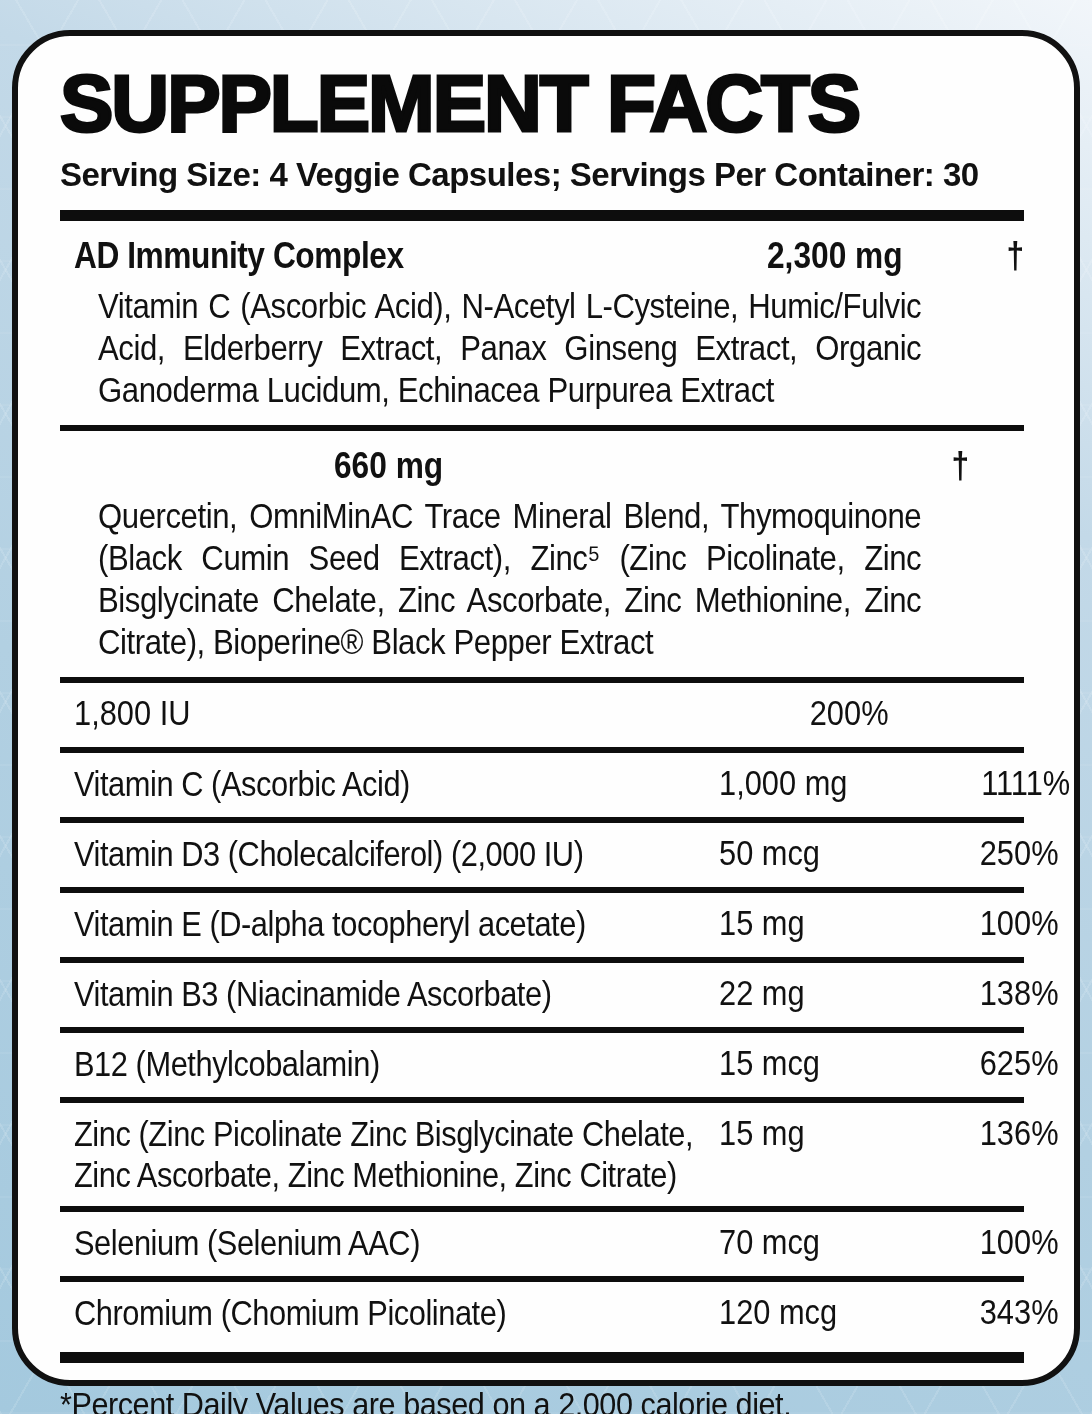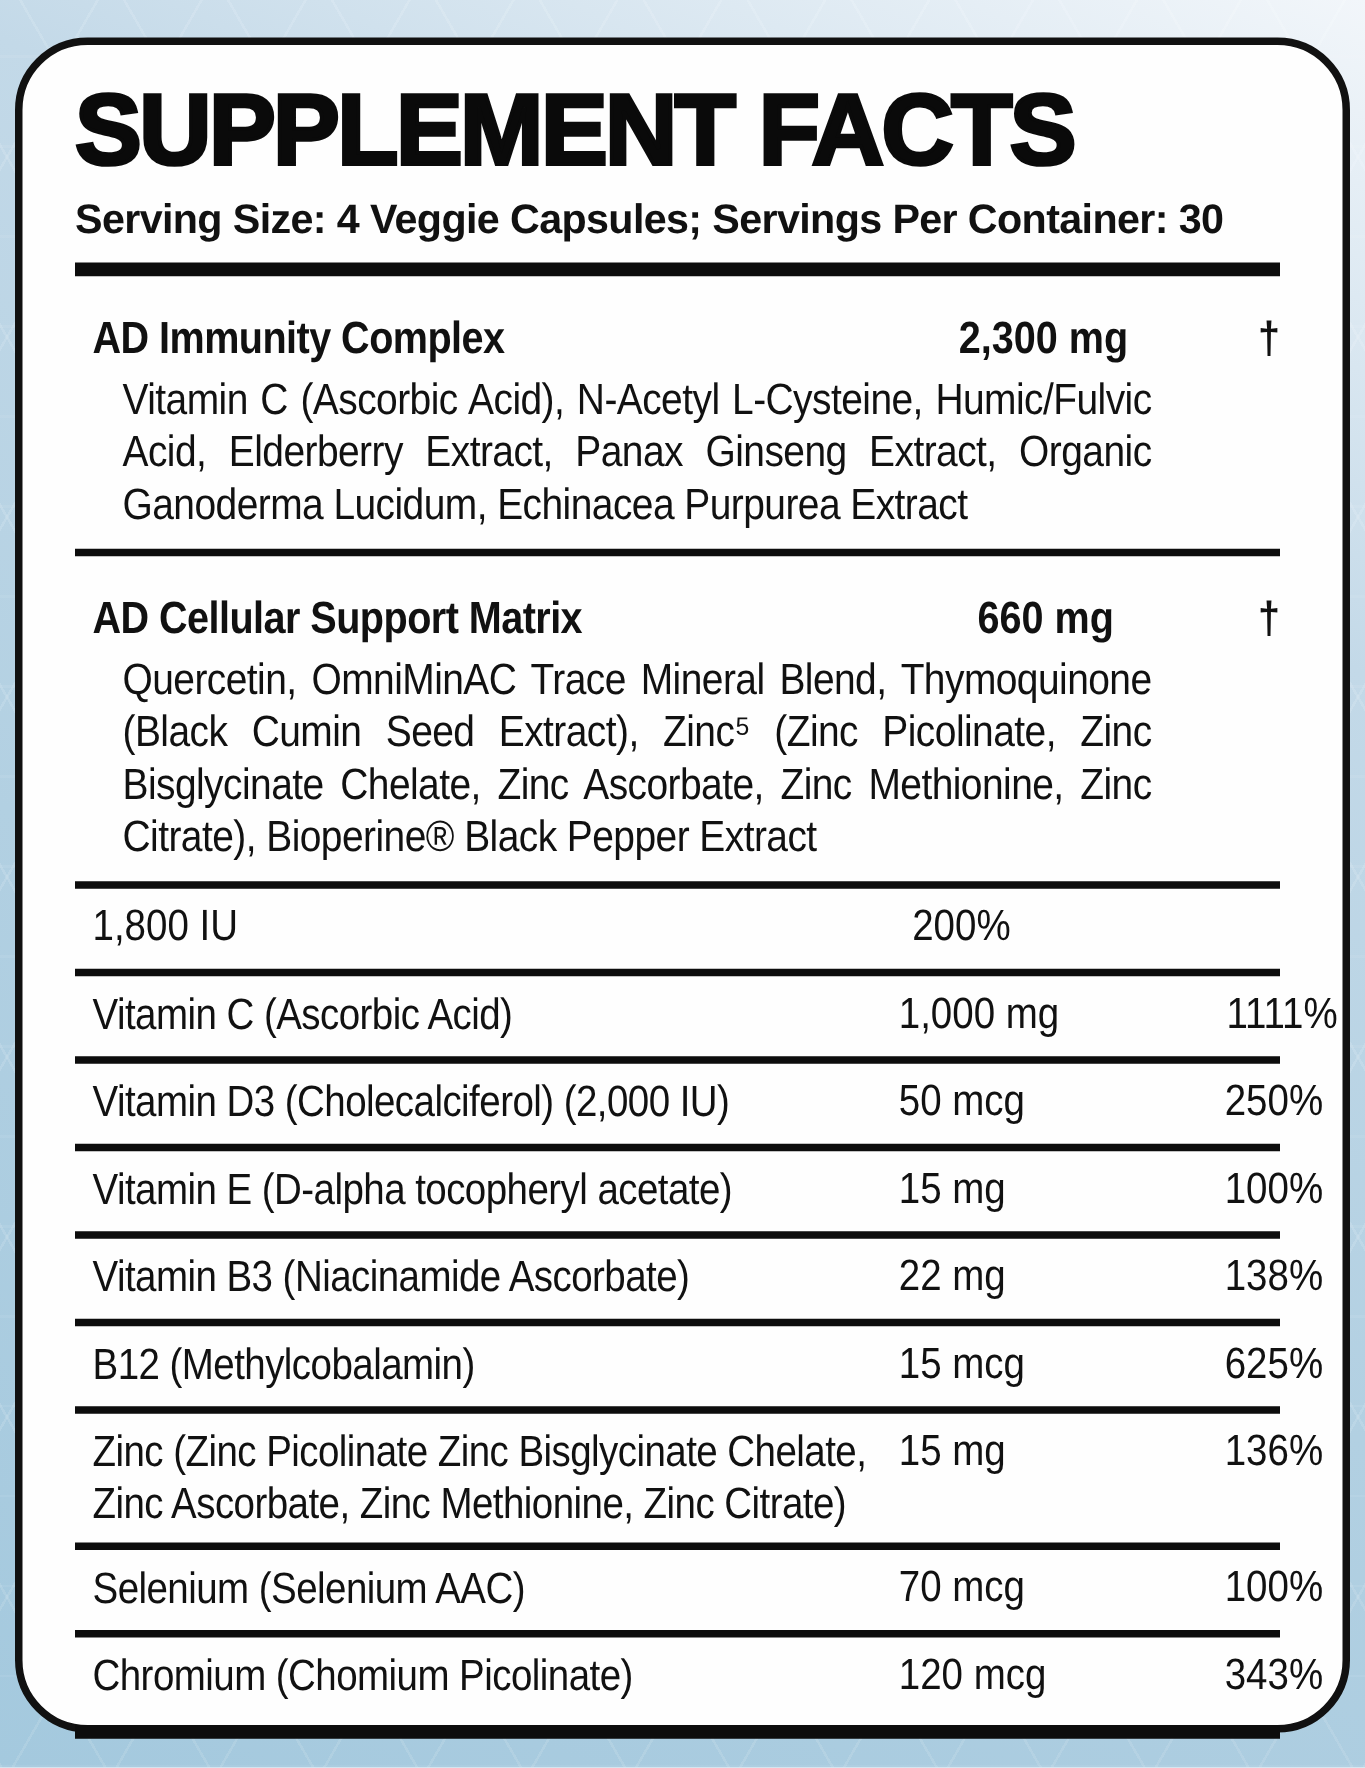--- a/index.html
+++ b/index.html
@@ -28,35 +28,35 @@
   }
   .serving{
     font-size:33px;font-weight:700;letter-spacing:-0.5px;margin-top:12px;white-space:nowrap;
   }
   .bar-thick{height:11px;background:#0d0d0d;margin-top:16px;}
   .bar-row{height:6px;background:#0d0d0d;}
   .hdr-row,.nut-row{
     display:grid;grid-template-columns:1fr 250px 55px;align-items:start;
     padding:10px 0 10px 14px;
   }
-  .hdr-row{padding-top:28px;padding-bottom:6px;}
+  .hdr-row{padding-top:14px;padding-bottom:6px;}
   .cname{font-size:36px;font-weight:700;letter-spacing:-0.5px;}
   .camt{font-size:36px;font-weight:700;text-align:center;white-space:nowrap;}
   .cdv{font-size:36px;font-weight:700;text-align:right;}
   .squeeze{display:inline-block;transform:scaleX(0.88);transform-origin:left center;}
   .squeeze-r{display:inline-block;transform:scaleX(0.88);transform-origin:right center;}
   .blend-ing{
     font-size:35px;font-weight:400;letter-spacing:-0.5px;line-height:1.2;
     margin:2px 0 14px 38px;width:925px;
     text-align:justify;transform:scaleX(0.89);transform-origin:left top;
   }
   .nut-row .name{font-size:35px;font-weight:400;letter-spacing:-0.5px;line-height:1.18;}
   .nut-row .name .squeeze{width:114%;}
   .nut-row .amt{font-size:35px;font-weight:400;white-space:nowrap;}
-  .nut-row .dv{font-size:35px;font-weight:400;text-align:left;white-space:nowrap;}
+  .nut-row .dv{font-size:35px;font-weight:400;text-align:center;white-space:nowrap;}
   .nut-row{min-height:44px;}
   .footnotes{margin-top:14px;}
   .fn{
     font-size:34px;font-weight:400;letter-spacing:-0.5px;line-height:1.6;
     width:1080px;transform:scaleX(0.9);transform-origin:left top;white-space:nowrap;
   }
 </style>
 </head>
 <body>
 
@@ -72,21 +72,20 @@
 
   <div class="hdr-row">
     <div class="cname"><span class="squeeze">AD Immunity Complex</span></div>
     <div class="camt"><span class="squeeze">2,300 mg</span></div>
     <div class="cdv"><span class="squeeze-r">†</span></div>
   </div>
   <div class="blend-ing">Vitamin C (Ascorbic Acid), N-Acetyl L-Cysteine, Humic/Fulvic Acid, Elderberry Extract, Panax Ginseng Extract, Organic Ganoderma Lucidum, Echinacea Purpurea Extract</div>
   <div class="bar-row"></div>
 
   <div class="hdr-row">
-    <div class="cname"><span class="squeeze">AD Cellular Support Matrix</span></div>
     <div class="camt"><span class="squeeze">660 mg</span></div>
     <div class="cdv"><span class="squeeze-r">†</span></div>
   </div>
   <div class="blend-ing">Quercetin, OmniMinAC Trace Mineral Blend, Thymoquinone (Black Cumin Seed Extract), Zinc⁵ (Zinc Picolinate, Zinc Bisglycinate Chelate, Zinc Ascorbate, Zinc Methionine, Zinc Citrate), Bioperine® Black Pepper Extract</div>
   <div class="bar-row"></div>
 
   <div class="nut-row">
     <div class="amt"><span class="squeeze">1,800 IU</span></div>
     <div class="dv"><span class="squeeze-r">200%</span></div>
   </div>

